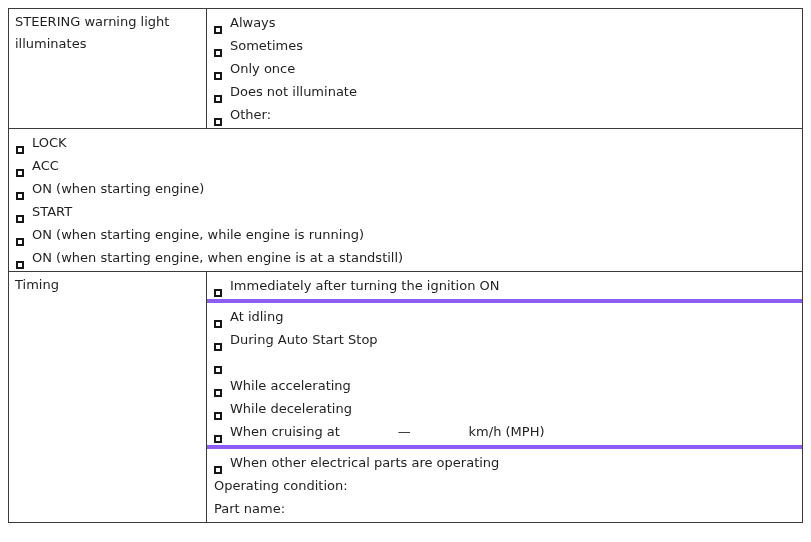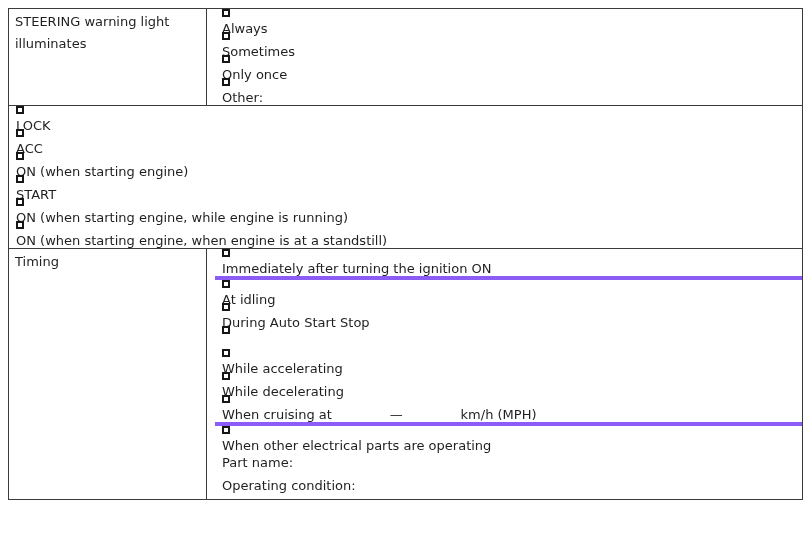--- a/index.html
+++ b/index.html
@@ -18,21 +18,20 @@
     padding: 8px;
   }
   .form-table {
     width: 795px;
     border: 1px solid #3b3b3b;
     background: #ffffff;
   }
   .row {
     display: flex;
     border-bottom: 1px solid #3b3b3b;
-    gap: 8px;
   }
   .row:last-child { border-bottom: none; }
   .label-cell {
     flex: 0 0 198px;
     width: 198px;
     border-right: 1px solid #3b3b3b;
     padding: 2px 8px 2px 6px;
     line-height: 22px;
   }
   .content-cell {
@@ -40,25 +39,24 @@
     display: flex;
     flex-direction: column;
   }
   .group {
     padding: 2px 4px 2px 7px;
     border-bottom: 4px solid #8b5cf6;
   }
   .group:last-child { border-bottom: none; }
   .item {
     display: flex;
-    align-items: flex-start;
+    align-items: flex-end;
     line-height: 23px;
     height: 23px;
     white-space: pre;
-    flex-direction: column;
   }
   .cb {
     display: inline-block;
     width: 8px;
     height: 8px;
     border: 2px solid #161616;
     margin-right: 8px;
     margin-top: -2px;
     flex: 0 0 auto;
   }
@@ -79,20 +77,24 @@
             <span class="cb"></span>
             <span class="item-text">Always</span>
           </div>
           <div class="item">
             <span class="cb"></span>
             <span class="item-text">Sometimes</span>
           </div>
           <div class="item">
             <span class="cb"></span>
             <span class="item-text">Only once</span>
+          </div>
+          <div class="item">
+            <span class="cb"></span>
+            <span class="item-text">Does not illuminate</span>
           </div>
           <div class="item">
             <span class="cb"></span>
             <span class="item-text">Other:</span>
           </div>
         </div>
       </div>
     </div>
 
     <div class="row">
@@ -162,24 +164,24 @@
             <span class="item-text">When cruising at              —              km/h (MPH)</span>
           </div>
         </div>
 
         <div class="group">
           <div class="item">
             <span class="cb"></span>
             <span class="item-text">When other electrical parts are operating</span>
           </div>
           <div class="item no-cb">
-            <span class="item-text">Part name:</span>
+            <span class="item-text">Operating condition:</span>
           </div>
           <div class="item no-cb">
-            <span class="item-text">Operating condition:</span>
+            <span class="item-text">Part name:</span>
           </div>
         </div>
 
       </div>
     </div>
 
   </div>
 </div>
 
 </body></html>

